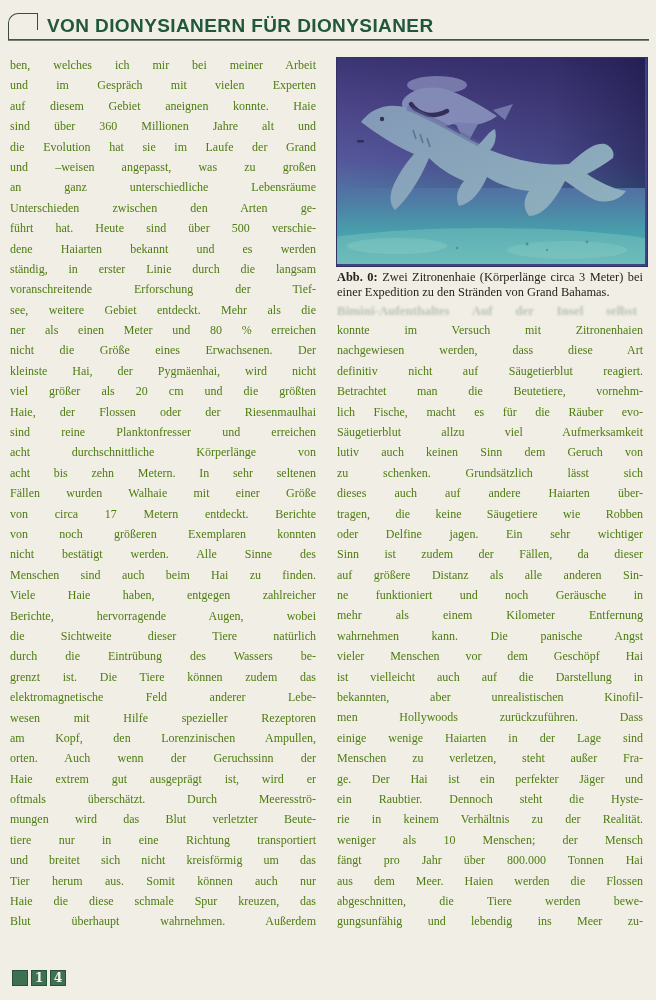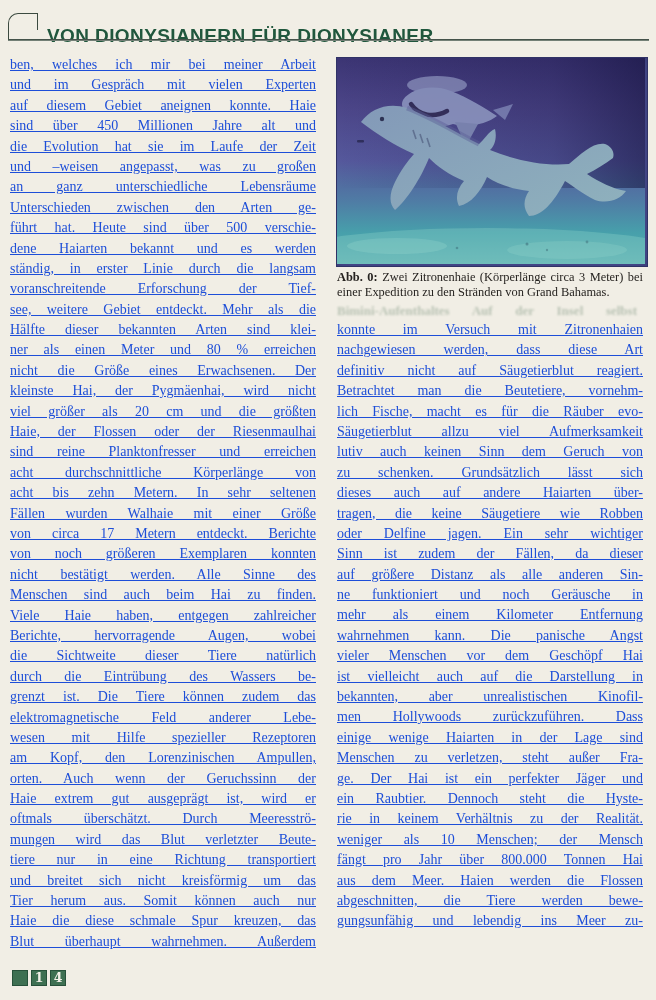--- a/index.html
+++ b/index.html
@@ -25,26 +25,26 @@
     border-left:1.6px solid #3c4a40;
   }
   .hdr-rule{
     position:absolute;left:8px;top:39px;width:641px;height:2.4px;
     background:linear-gradient(#2e3c34,#8a968c);
   }
   .hdr-title{
     position:absolute;left:47px;top:15px;
     font-family:"Liberation Sans", sans-serif;
     font-weight:bold;font-size:19px;letter-spacing:0.4px;
-    color:#20573d;white-space:nowrap;margin-top:10px;
+    color:#20573d;white-space:nowrap;
   }
   
   .col{
     position:absolute;width:306px;
-    font-size:14px;line-height:20.4px;color:#1d4ed8;text-decoration:underline;
+    font-size:12px;line-height:20.4px;color:#4d7c0f;
   }
   .col-left{left:10px;top:55px;}
   .col-right{left:337px;top:320px;}
   .tline{
     text-align:justify;text-align-last:justify;
     white-space:nowrap;height:20.4px;overflow:visible;
   }
   
   .photo{
     position:absolute;left:336px;top:57px;width:310px;height:208px;
@@ -81,31 +81,30 @@
 
   <div class="hdr-tab"></div>
   <div class="hdr-tab-tick"></div>
   <div class="hdr-title">VON DIONYSIANERN FÜR DIONYSIANER</div>
   <div class="hdr-rule"></div>
 
   <div class="col col-left">
       <div class="tline">ben, welches ich mir bei meiner Arbeit</div>
       <div class="tline">und im Gespräch mit vielen Experten</div>
       <div class="tline">auf diesem Gebiet aneignen konnte. Haie</div>
-      <div class="tline">sind über 450 Millionen Jahre alt und</div>
-      <div class="tline">die Evolution hat sie im Laufe der Zeit</div>
+      <div class="tline">sind über 360 Millionen Jahre alt und</div>
+      <div class="tline">die Evolution hat sie im Laufe der Grand</div>
       <div class="tline">und –weisen angepasst, was zu großen</div>
       <div class="tline">an ganz unterschiedliche Lebensräume</div>
       <div class="tline">Unterschieden zwischen den Arten ge-</div>
       <div class="tline">führt hat. Heute sind über 500 verschie-</div>
       <div class="tline">dene Haiarten bekannt und es werden</div>
       <div class="tline">ständig, in erster Linie durch die langsam</div>
       <div class="tline">voranschreitende Erforschung der Tief-</div>
       <div class="tline">see, weitere Gebiet entdeckt. Mehr als die</div>
-      <div class="tline">Hälfte dieser bekannten Arten sind klei-</div>
       <div class="tline">ner als einen Meter und 80 % erreichen</div>
       <div class="tline">nicht die Größe eines Erwachsenen. Der</div>
       <div class="tline">kleinste Hai, der Pygmäenhai, wird nicht</div>
       <div class="tline">viel größer als 20 cm und die größten</div>
       <div class="tline">Haie, der Flossen oder der Riesenmaulhai</div>
       <div class="tline">sind reine Planktonfresser und erreichen</div>
       <div class="tline">acht durchschnittliche Körperlänge von</div>
       <div class="tline">acht bis zehn Metern. In sehr seltenen</div>
       <div class="tline">Fällen wurden Walhaie mit einer Größe</div>
       <div class="tline">von circa 17 Metern entdeckt. Berichte</div>

